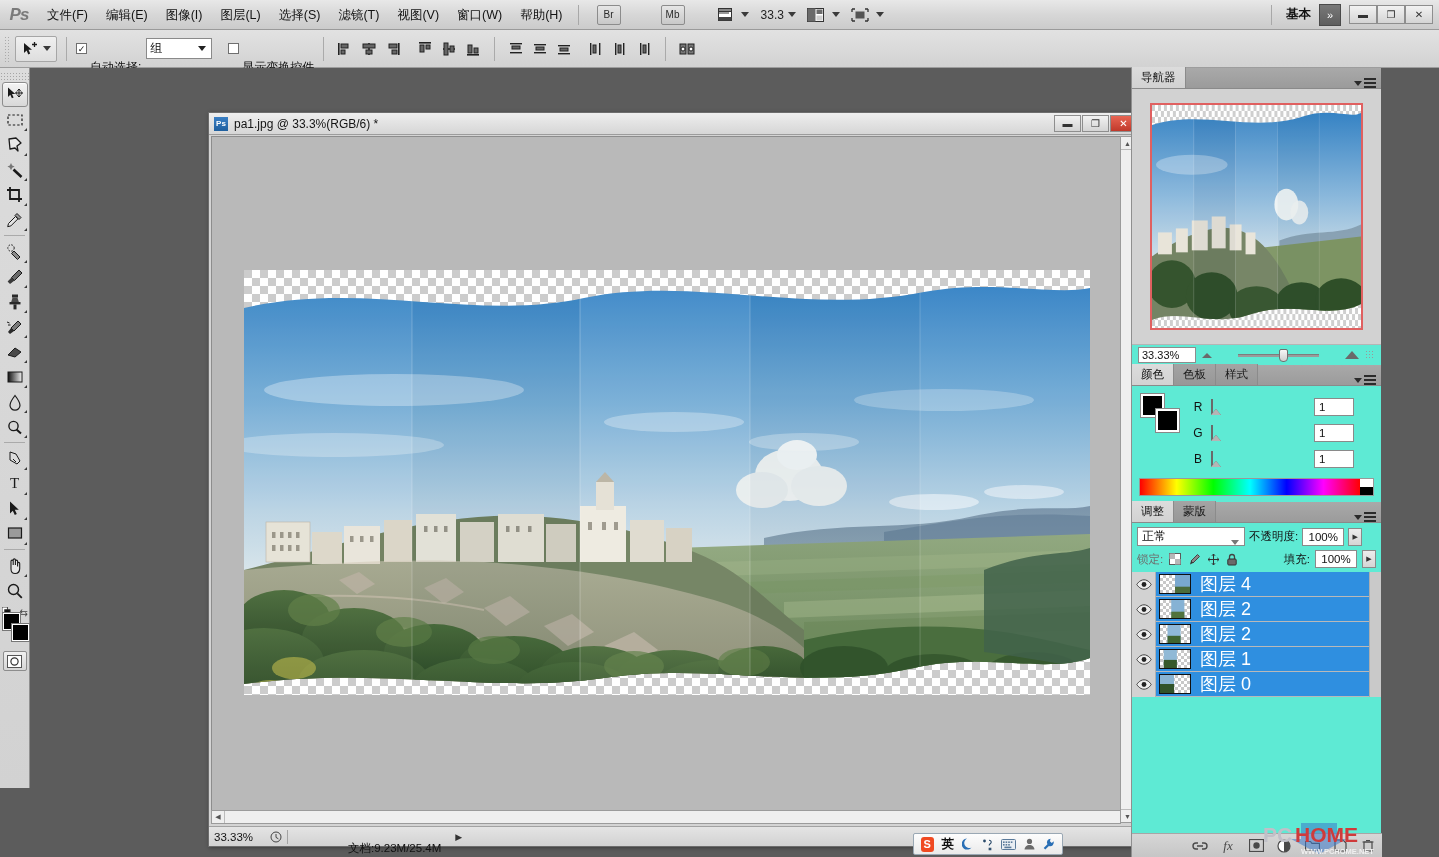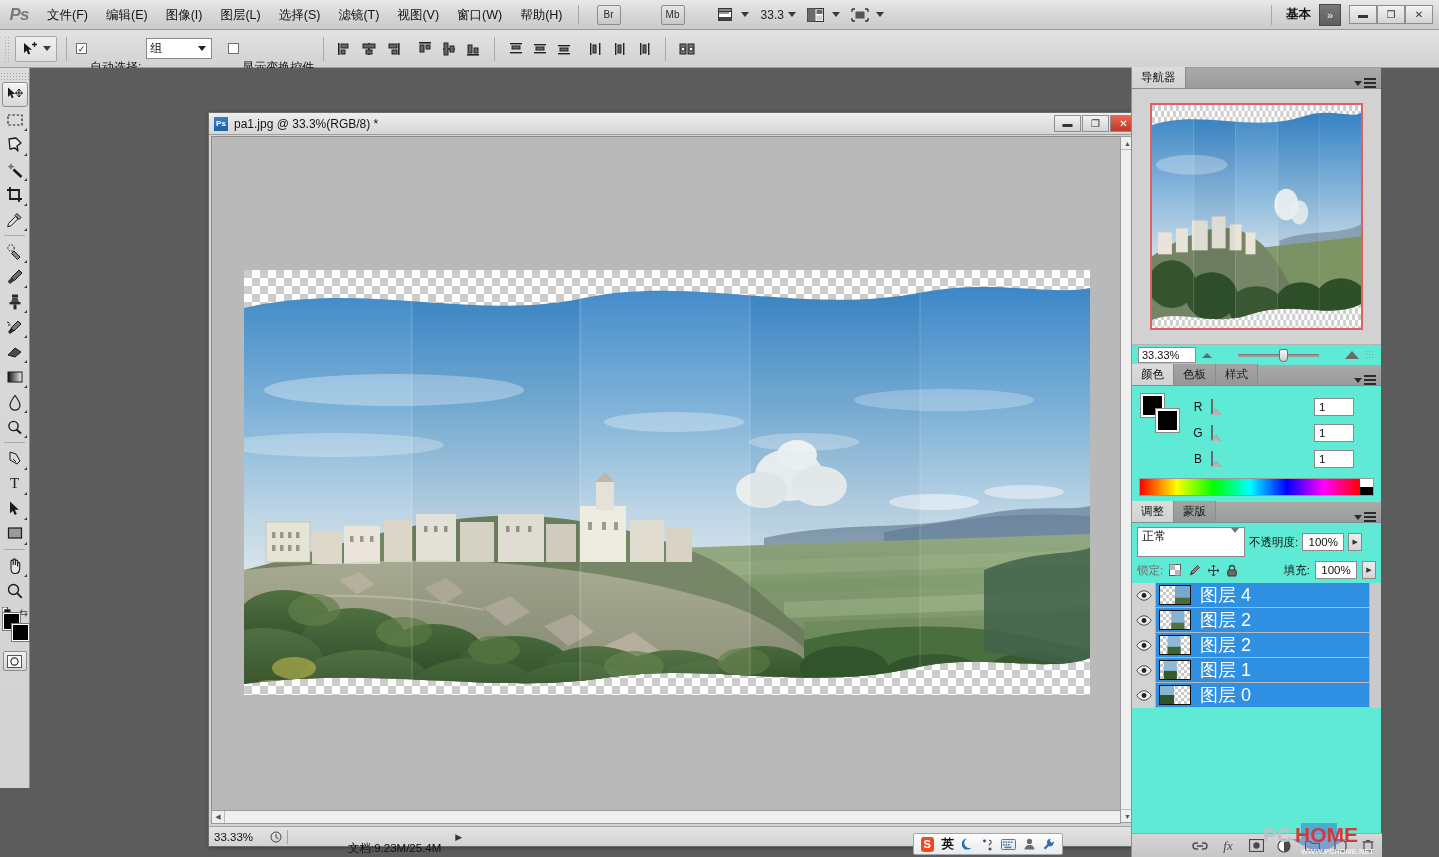--- a/index.html
+++ b/index.html
@@ -253,22 +253,22 @@
           font-size: 11.5px; color: #111; display: flex; align-items: center; padding-left: 4px; }
   .spectrum { height: 18px; margin-top: 6px; border: 1px solid #999; display: flex; }
   .spec-grad { flex: 1; background: linear-gradient(to right,#ff0000,#ffff00,#00ff00,#00ffff,#0000ff,#ff00ff,#ff0000); }
   .spec-wb { width: 13px; display: flex; flex-direction: column; }
   .spec-wb .w { flex: 1; background: #fff; }
   .spec-wb .b { flex: 1; background: #000; }
 
   
   .lp-controls { padding: 4px 5px 0; }
   .lp-row1 { display: flex; align-items: center; gap: 4px; margin-bottom: 4px; }
-  .blend-sel { width: 108px; height: 30px; border: 1px solid #8a8a8a; background: #fff;
-               font-size: 12px; color: #111; display: flex; align-items: flex-start;
+  .blend-sel { width: 108px; height: 19px; border: 1px solid #8a8a8a; background: #fff;
+               font-size: 12px; color: #111; display: flex; align-items: flex-end;
                padding-left: 4px; position: relative; }
   .blend-sel .caret { position: absolute; right: 5px; border-top-color: #777; }
   .lp-lbl { font-size: 11.5px; color: #111; white-space: nowrap; }
   .pct { width: 42px; height: 18px; border: 1px solid #8a8a8a; background: #fff;
          font-size: 11.5px; color: #111; display: flex; align-items: center; justify-content:center; }
   .stepper { width: 14px; height: 18px; border: 1px solid #8a8a8a;
              background: linear-gradient(to bottom,#ededed,#d5d5d5);
              display: flex; align-items: center; justify-content: center; font-size: 7px; color:#333; }
   .lp-row2 { display: flex; align-items: center; gap: 5px; padding-bottom: 4px; }
   .lock-lbl { font-size: 11.5px; color: #6e6e6e; }
@@ -679,21 +679,21 @@
         <circle cx="7.5" cy="6.5" r="3.6" fill="none" stroke="#333" stroke-width="1.2"></circle>
       </svg>
     </div>
   </div>
 
   <div class="workarea">
 
     <div class="docwin">
       <div class="doctitle">
         <div class="doc-ico">Ps</div>
-        <div class="doc-name">pa1.jpg @ 33.3%(RGB/8) *</div>
+        <div class="doc-name">pa1.jpg @ 33.3%(RGB/6) *</div>
         <div class="docwin-btns">
           <div class="wbtn">▬</div>
           <div class="wbtn">❐</div>
           <div class="wbtn close">✕</div>
         </div>
       </div>
 
       <div class="canvasbox">
         <svg class="pano" viewBox="0 0 846 425">
           <defs>

